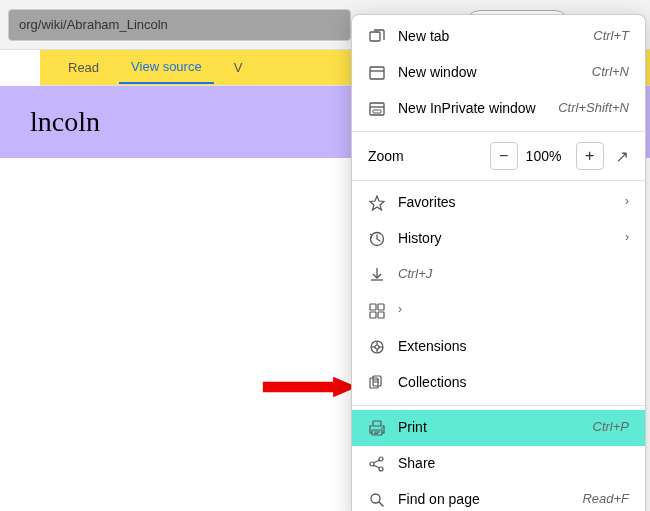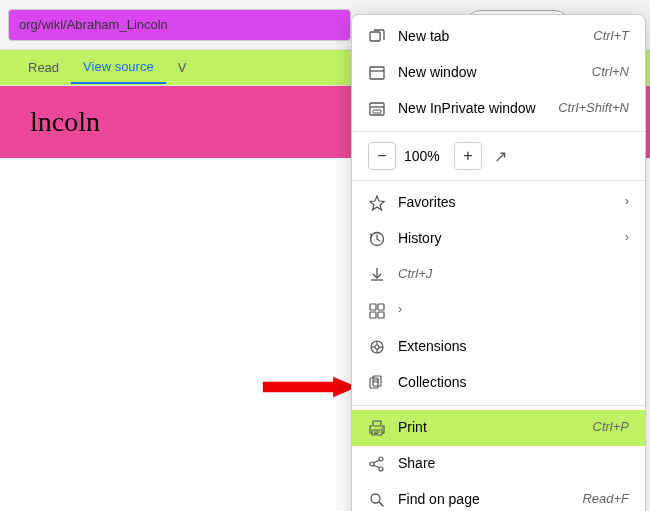--- a/index.html
+++ b/index.html
@@ -21,21 +21,21 @@
       display: flex;
       align-items: center;
       padding: 0 8px;
       gap: 6px;
     }
     .url-bar {
       flex: 1;
       height: 32px;
       border: 1px solid #ccc;
       border-radius: 4px;
-      background: #d946ef;
+      background: #a3a3a3;
       display: flex;
       align-items: center;
       padding: 0 10px;
       font-size: 13px;
       color: #333;
       overflow: hidden;
     }
     .browser-icons {
       display: flex;
       align-items: center;
@@ -64,42 +64,43 @@
       display: flex;
       align-items: center;
       gap: 5px;
       cursor: pointer;
       height: 30px;
     }
 
     
     .tabs-bar {
       height: 36px;
-      background: #bef264;
+      background: #fde047;
       border-bottom: 1px solid #e0e0e0;
       display: flex;
       align-items: center;
       padding: 0 16px;
-      gap: 0;
+      gap: 8px;
+      margin-left: 40px;
     }
     .tab-item {
       padding: 8px 12px;
       font-size: 13px;
       color: #555;
       cursor: pointer;
     }
     .tab-item.active {
       color: #1a73e8;
       border-bottom: 2px solid #1a73e8;
     }
 
     
     .page-content {
       padding: 20px 30px;
-      background: #ec4899;
+      background: #c4b5fd;
     }
     .page-title {
       font-size: 28px;
       font-weight: normal;
       color: #000;
       font-family: 'Linux Libertine', Georgia, serif;
     }
 
     
     .arrow-container {
@@ -129,21 +130,21 @@
     .menu-item {
       display: flex;
       padding: 9px 16px;
       cursor: pointer;
       gap: 12px;
       color: #000;
       font-size: 14px;
       position: relative;
     }
     .menu-item.highlighted {
-      background: #bef264;
+      background: #5eead4;
     }
     .menu-icon {
       width: 18px;
       height: 18px;
       display: flex;
       align-items: center;
       justify-content: center;
       flex-shrink: 0;
       color: #555;
     }
@@ -286,20 +287,21 @@
         <rect x="4" y="9" width="8" height="3" rx="0.5" stroke="#555" stroke-width="1" fill="none"></rect>
       </svg>
     </div>
     <span class="menu-label">New InPrivate window</span>
     <span class="menu-shortcut">Ctrl+Shift+N</span>
   </div>
 
   <hr class="menu-divider">
 
   <div class="zoom-row">
+    <span class="zoom-label">Zoom</span>
     <div class="zoom-control">
       <button class="zoom-btn">−</button>
       <span class="zoom-pct">100%</span>
       <button class="zoom-btn">+</button>
       <span class="zoom-expand">↗</span>
     </div>
   </div>
 
   <hr class="menu-divider">
 

